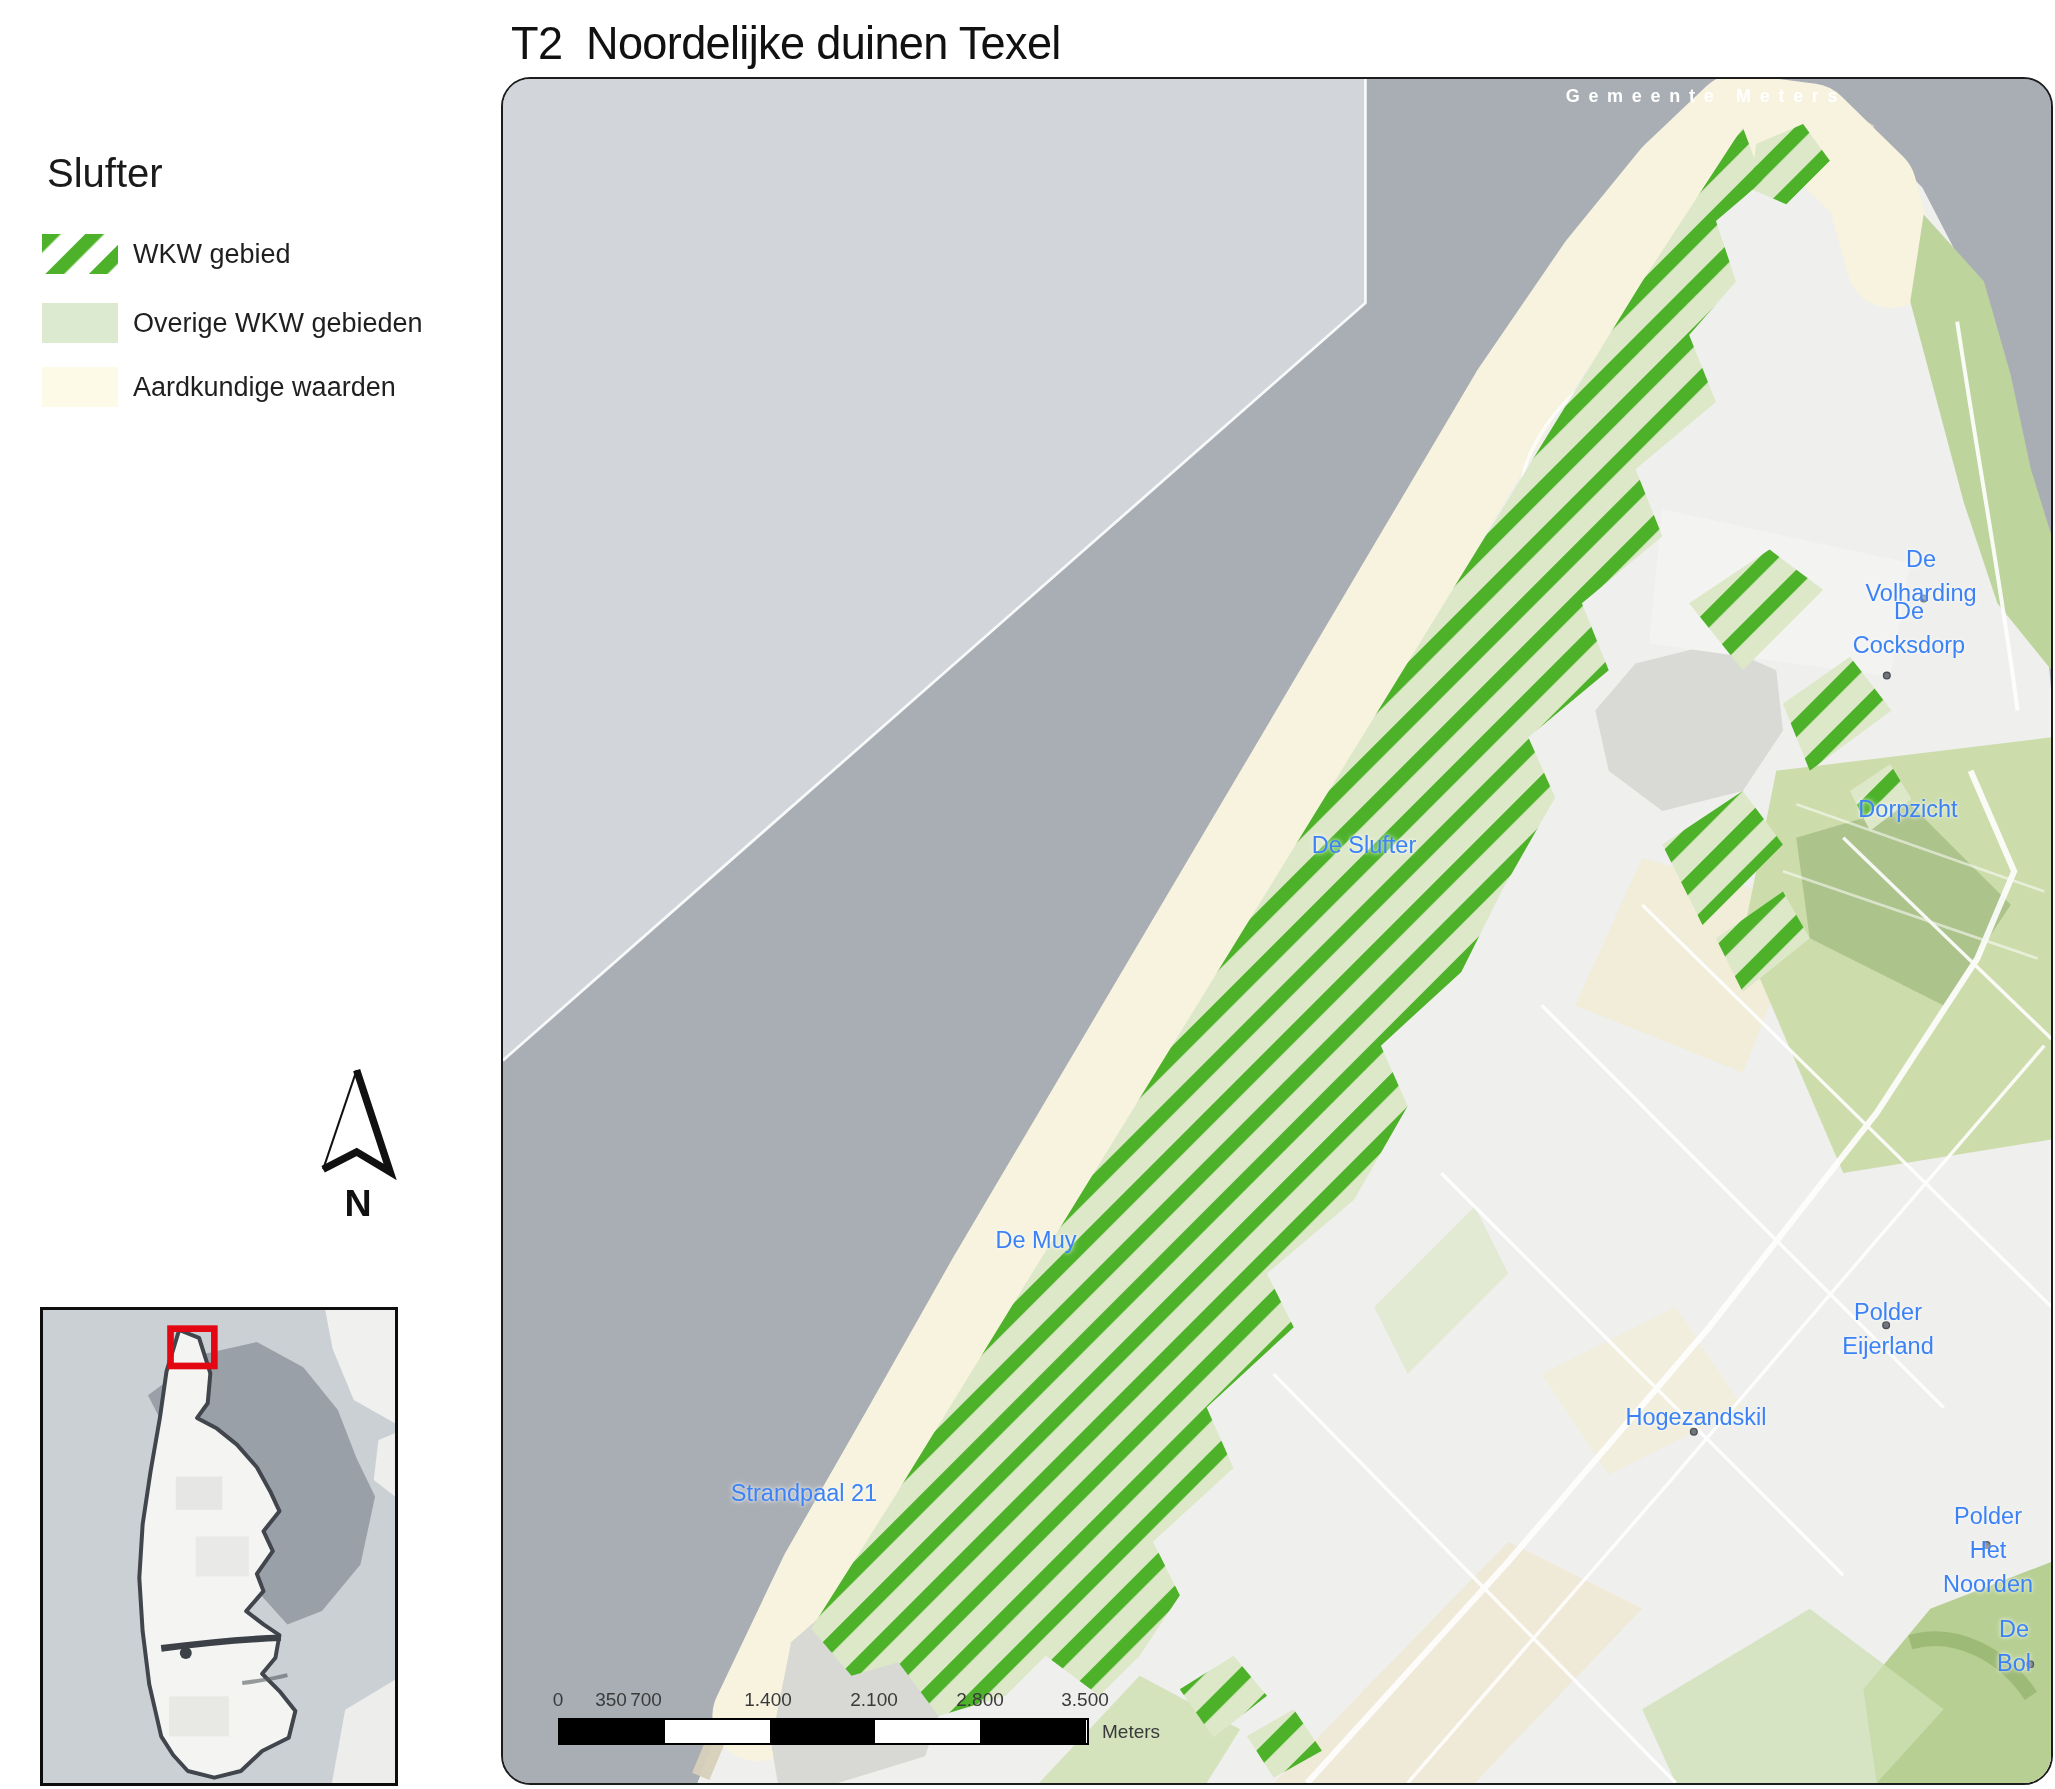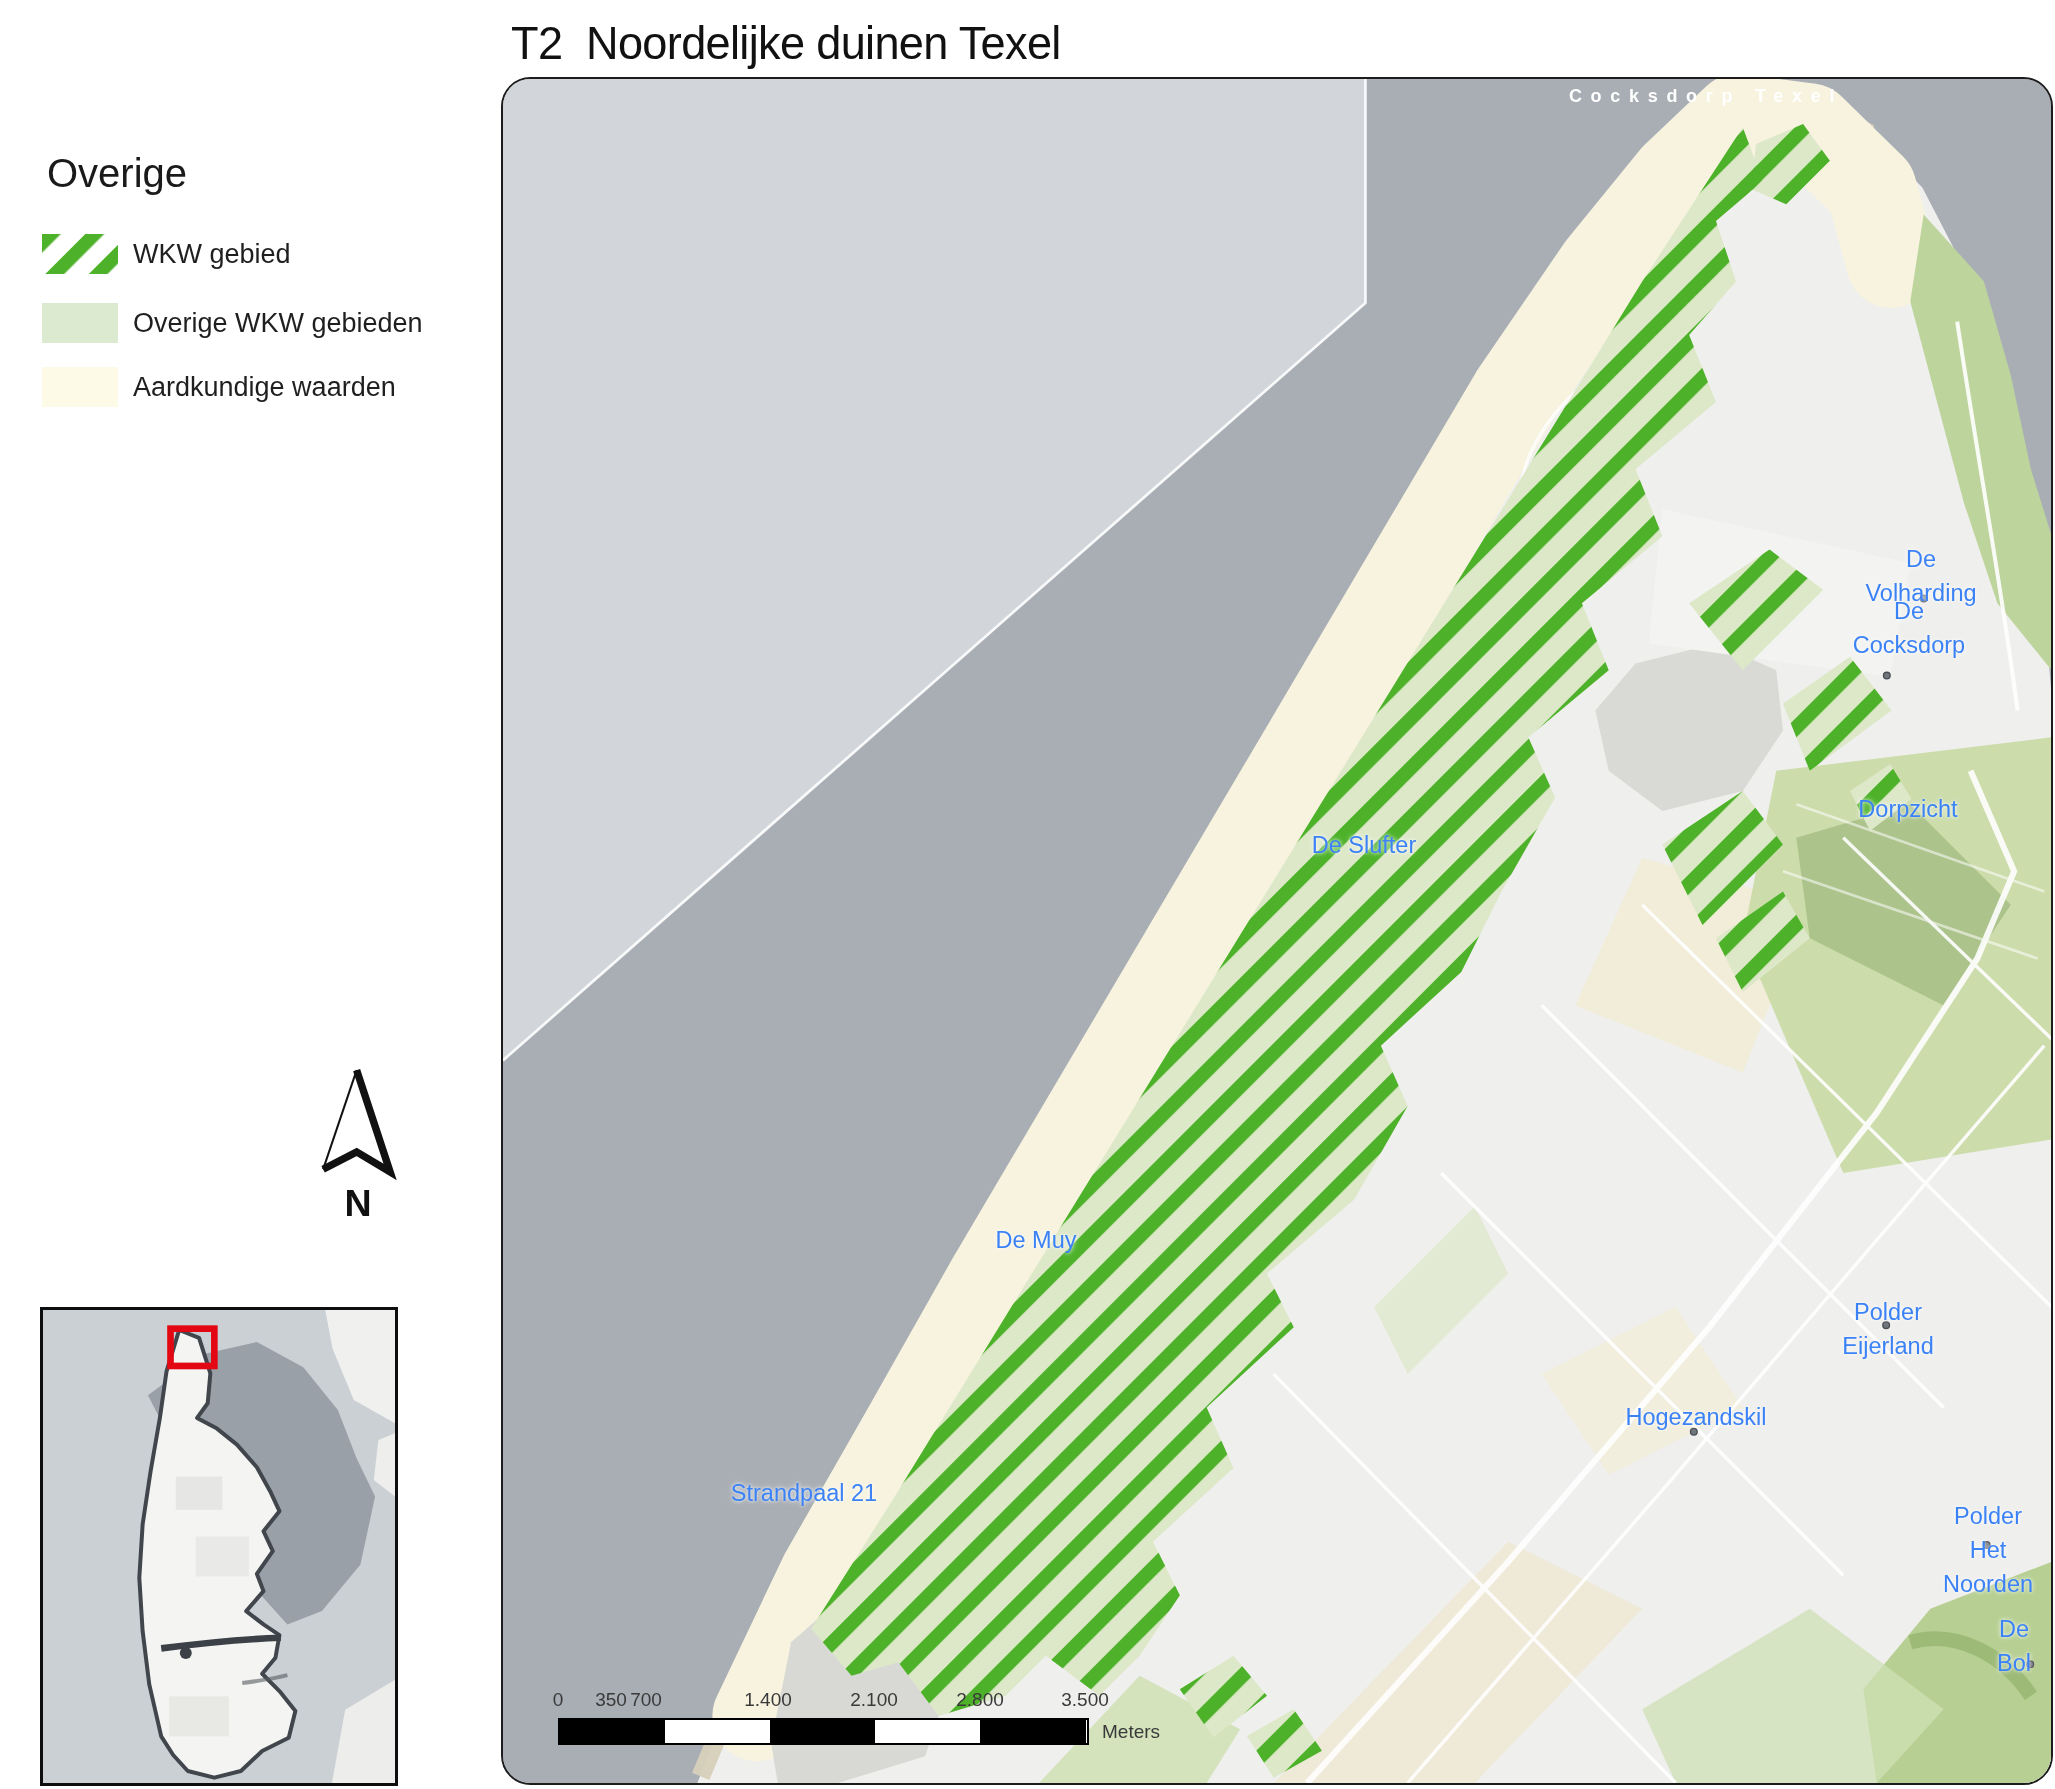--- a/index.html
+++ b/index.html
@@ -39,21 +39,21 @@
   .scalebar .bar{position:absolute;left:0;top:34px;width:527px;height:23px;border:2px solid #000;
     display:flex;background:#fff;}
   .scalebar .seg{height:100%;}
   .scalebar .unit{position:absolute;left:544px;top:37px;font-size:19px;}
 </style>
 </head>
 <body>
 
 <div class="page-title">T2  Noordelijke duinen Texel</div>
 
-<div class="legend-heading">Overige</div>
+<div class="legend-heading">Slufter</div>
 
 <div class="legend-row" style="top:233px;">
   <span class="swatch">
     <svg width="76" height="40" xmlns="http://www.w3.org/2000/svg" viewBox="0 0 114 60">
       <defs>
         <pattern id="legHatch" width="46" height="46" patternUnits="userSpaceOnUse" patternTransform="rotate(45)">
           <rect width="46" height="46" fill="#ffffff"></rect>
           <rect width="20" height="46" fill="#4db22a"></rect>
         </pattern>
       </defs>
@@ -194,21 +194,21 @@
       <circle cx="2870" cy="893" r="5"></circle>
       <circle cx="2815" cy="1008" r="5"></circle>
       <circle cx="2814" cy="1977" r="5"></circle>
       <circle cx="2527" cy="2136" r="5"></circle>
       <circle cx="2964" cy="2305" r="5"></circle>
       <circle cx="3029" cy="2483" r="5"></circle>
     </g>
   </svg>
 </div>
 
-<div class="map-label watermark" style="left:1706px;top:96px;">Cocksdorp Texel</div>
+<div class="map-label watermark" style="left:1706px;top:96px;">Gemeente Meters</div>
 <div class="map-label" style="left:1921px;top:576px;">De Volharding</div>
 <div class="map-label" style="left:1889px;top:628px;margin-left:20px;">De Cocksdorp</div>
 <div class="map-label" style="left:1908px;top:809px;">Dorpzicht</div>
 <div class="map-label" style="left:1364px;top:845px;">De Slufter</div>
 <div class="map-label" style="left:1036px;top:1240px;">De Muy</div>
 <div class="map-label" style="left:804px;top:1493px;">Strandpaal 21</div>
 <div class="map-label" style="left:1888px;top:1329px;">Polder
 Eijerland</div>
 <div class="map-label" style="left:1696px;top:1417px;">Hogezandskil</div>
 <div class="map-label" style="left:1988px;top:1550px;">Polder Het

